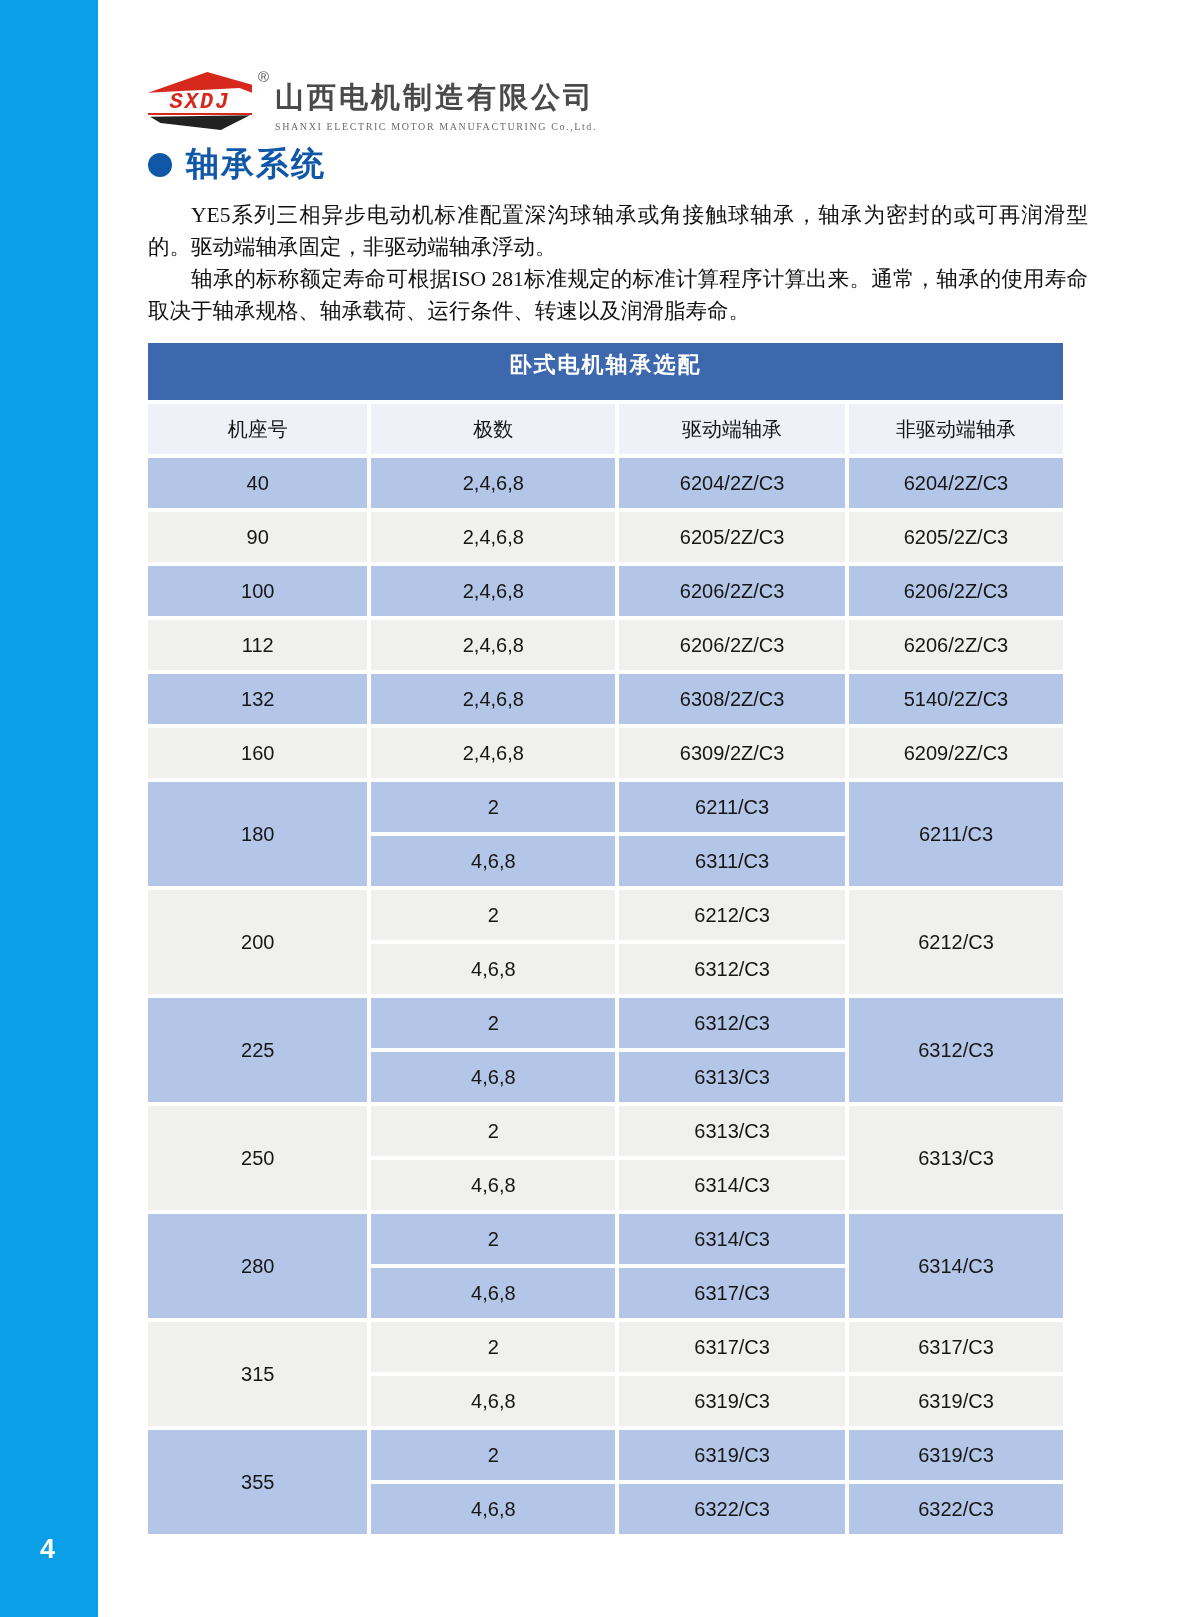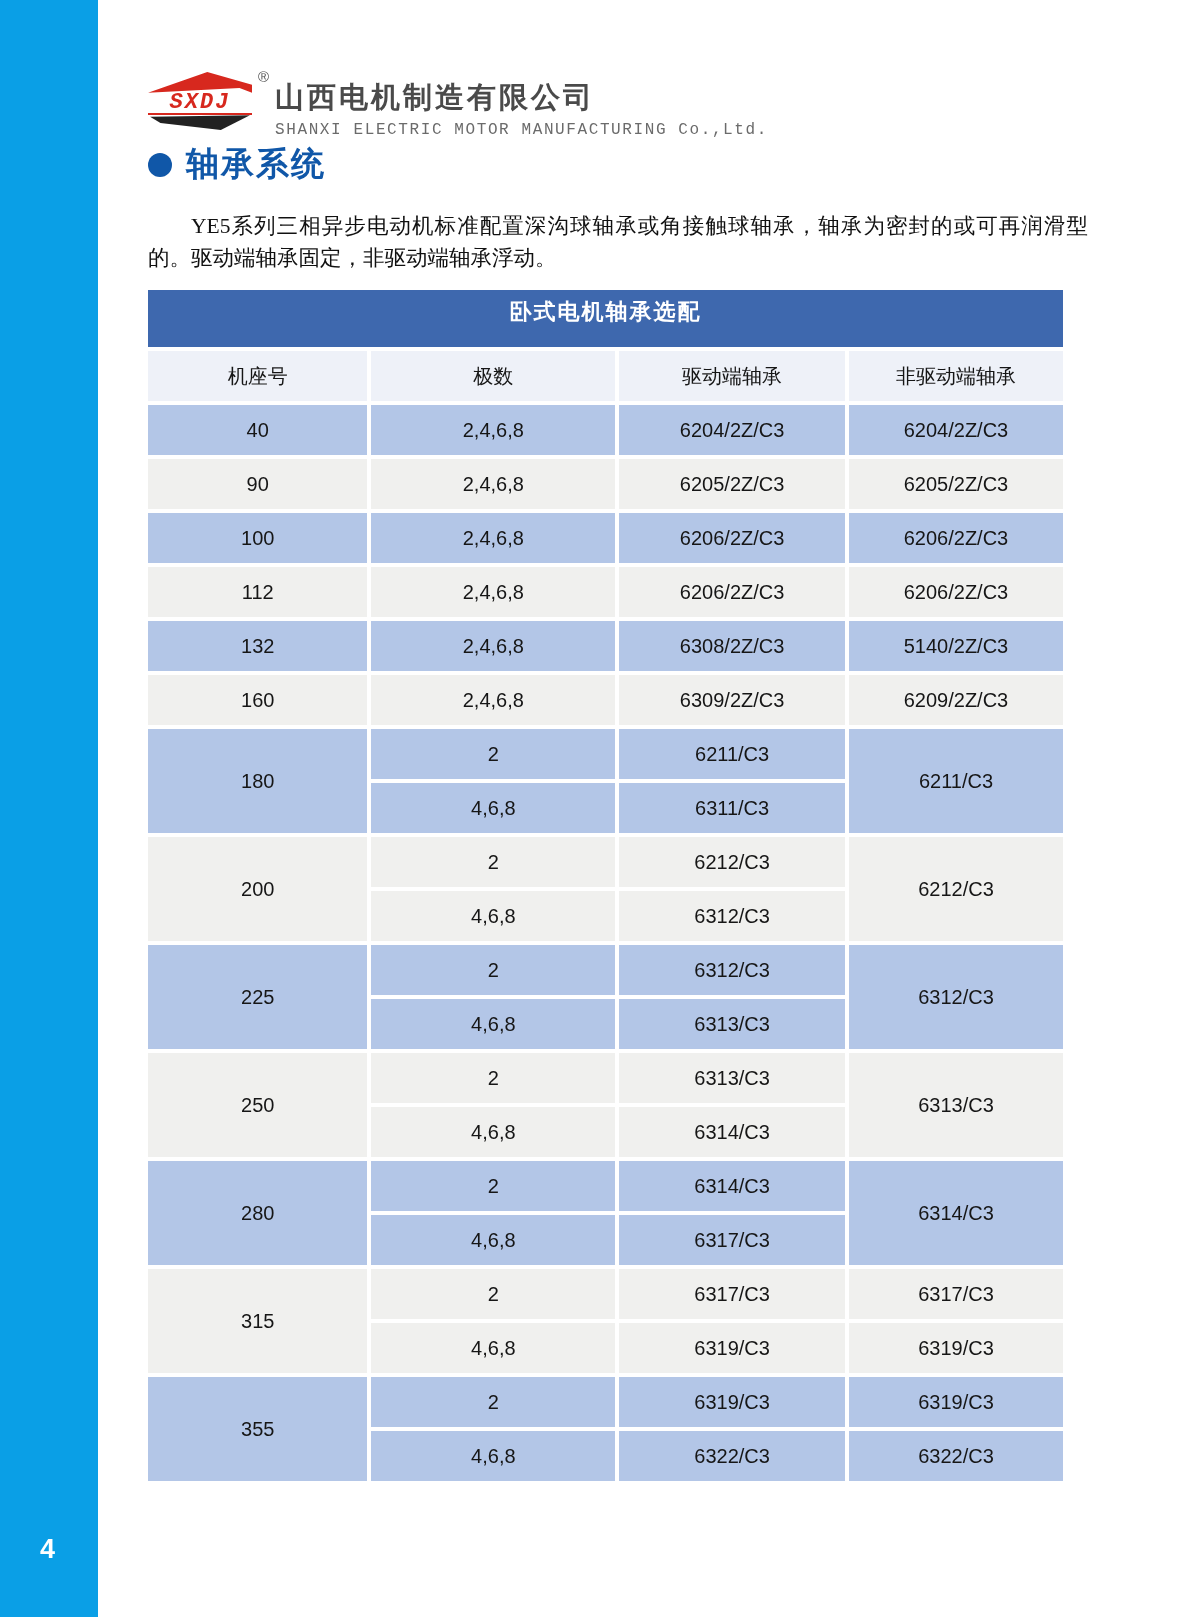--- a/index.html
+++ b/index.html
@@ -44,37 +44,37 @@
     height: 15px; background: var(--logo_black, #222222);
     clip-path: polygon(2% 10%, 98% 0, 70% 100%, 12% 52%);
   }
   .logo-reg { font-size: 15px; color: #555; margin: -4px 6px 0 6px; }
   .logo-text { display: flex; flex-direction: column; justify-content: center; margin-top: 6px; }
   .company-cn {
     font-size: 29px; color: #4a4a4a; font-weight: bold; letter-spacing: 3px;
     font-family: "Liberation Sans", sans-serif;
   }
   .company-en {
-    font-size: 16px; color: #6b6b6b; letter-spacing: 1.6px; margin-top: 3px;
-    font-family: Liberation Mono, monospace;
+    font-size: 10px; color: #6b6b6b; letter-spacing: 1.6px; margin-top: 3px;
+    font-family: Liberation Serif, serif;
   }
 
   
   .section-header { margin-top: 8px; display: flex; align-items: center; }
   .bullet {
     width: 24px; height: 24px; border-radius: 50%;
     background: var(--accent_blue, #1057a8); margin-right: 14px;
   }
   .section-title {
     color: var(--accent_blue, #1057a8); font-size: 33px; font-weight: bold;
     letter-spacing: 2px; font-family: "Liberation Sans", sans-serif;
   }
 
   
-  .paras { margin-top: 23px; width: 940px; }
+  .paras { margin-top: 12px; width: 940px; }
   .para {
     font-family: "Liberation Serif", serif;
     font-size: 21.5px; line-height: 32px; color: #111;
     text-indent: 2em; margin: 0;
     text-align: justify;
   }
 
   
   .tbl-wrap { margin-top: 16px; width: 915px; }
   .tbl-title {
@@ -117,20 +117,21 @@
     </div>
   </div>
 
   <div class="section-header">
     <div class="bullet"></div>
     <div class="section-title">轴承系统</div>
   </div>
 
   <div class="paras">
     <p class="para">YE5系列三相异步电动机标准配置深沟球轴承或角接触球轴承，轴承为密封的或可再润滑型的。驱动端轴承固定，非驱动端轴承浮动。</p>
+    <p class="para">轴承的标称额定寿命可根据ISO 281标准规定的标准计算程序计算出来。通常，轴承的使用寿命取决于轴承规格、轴承载荷、运行条件、转速以及润滑脂寿命。</p>
   </div>
 
   <div class="tbl-wrap">
     <div class="tbl-title">卧式电机轴承选配</div>
     <table class="bearing">
       <colgroup>
         <col style="width:24.3%">
         <col style="width:27%">
         <col style="width:25%">
         <col style="width:23.7%">

